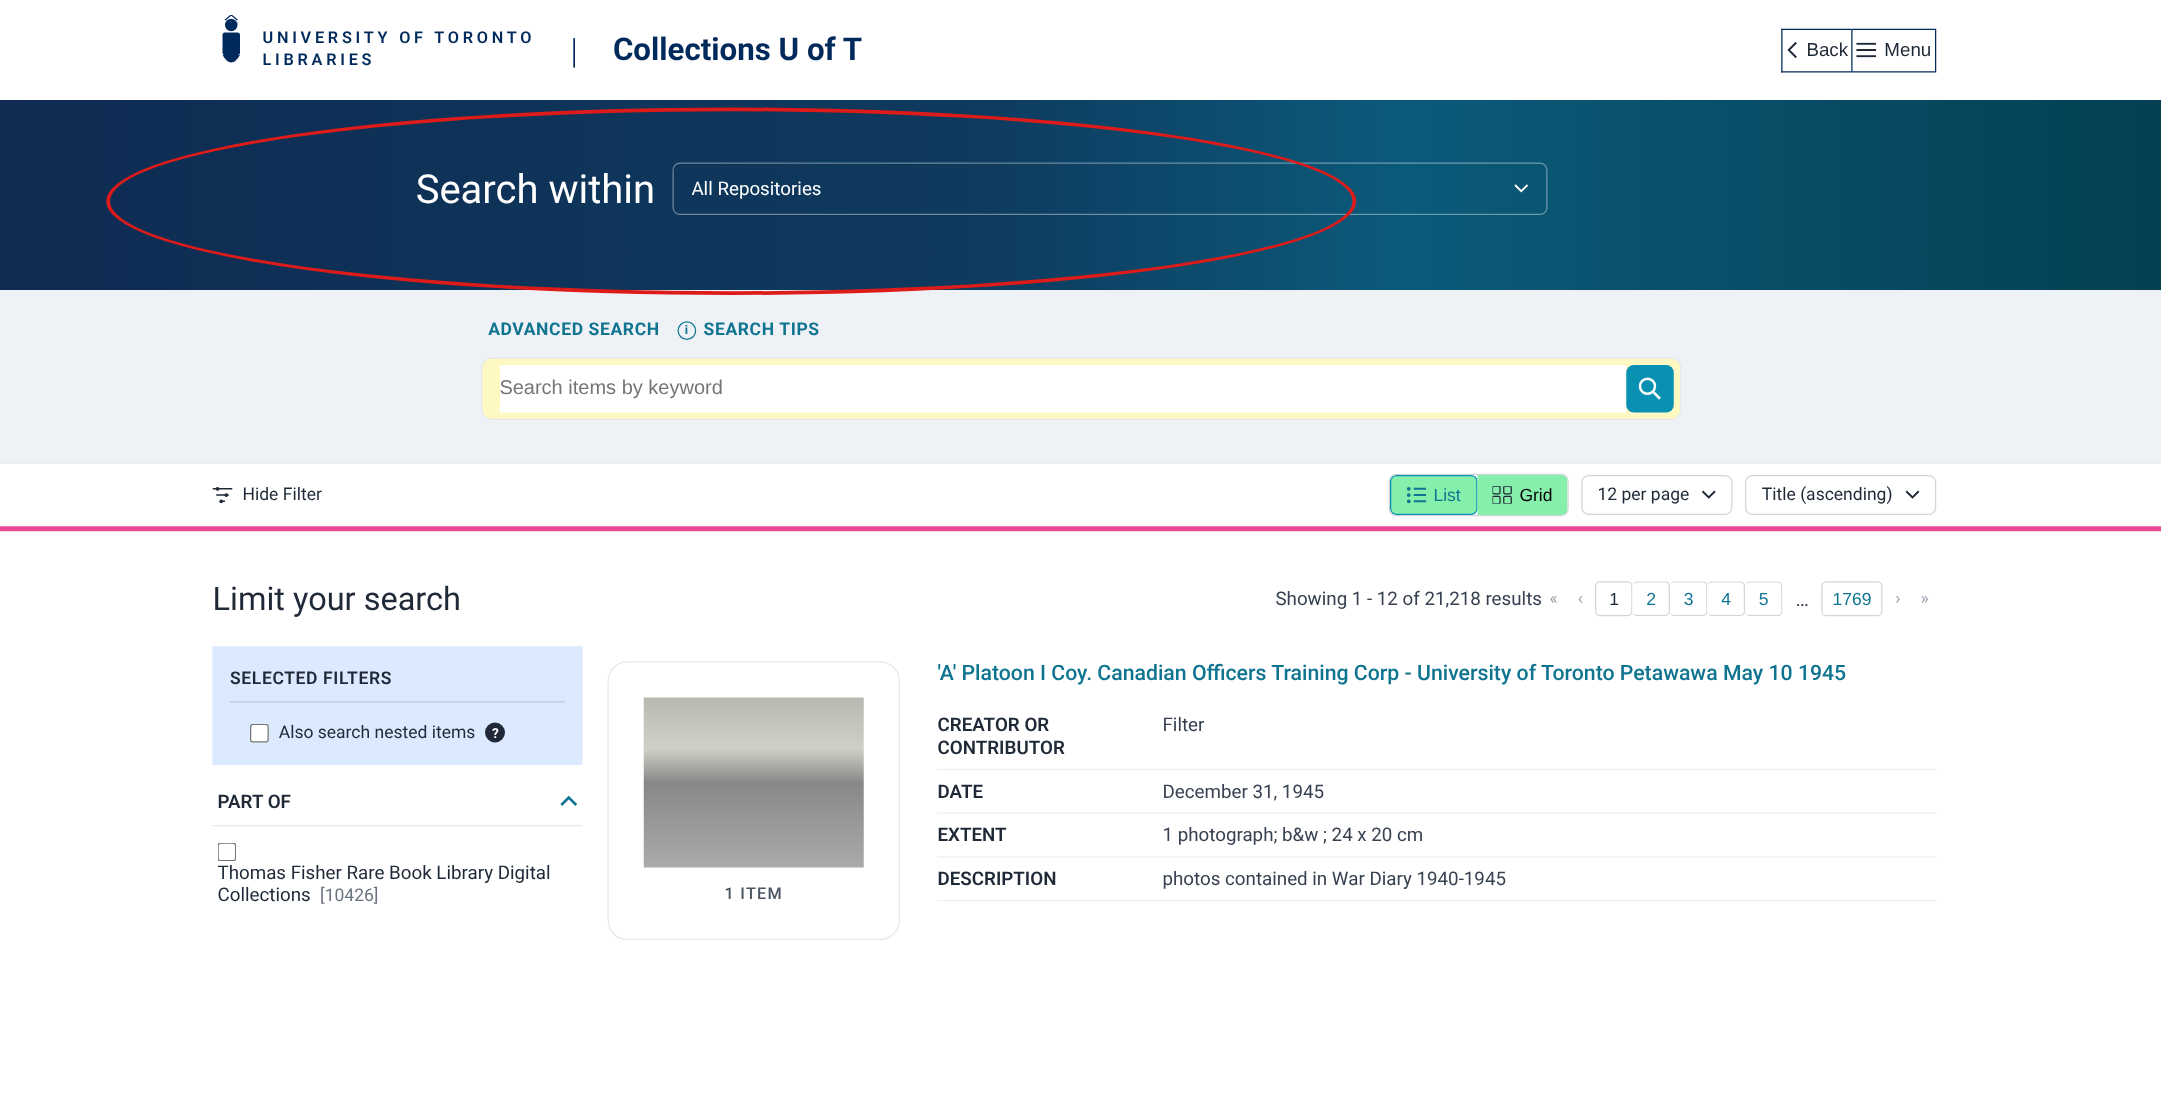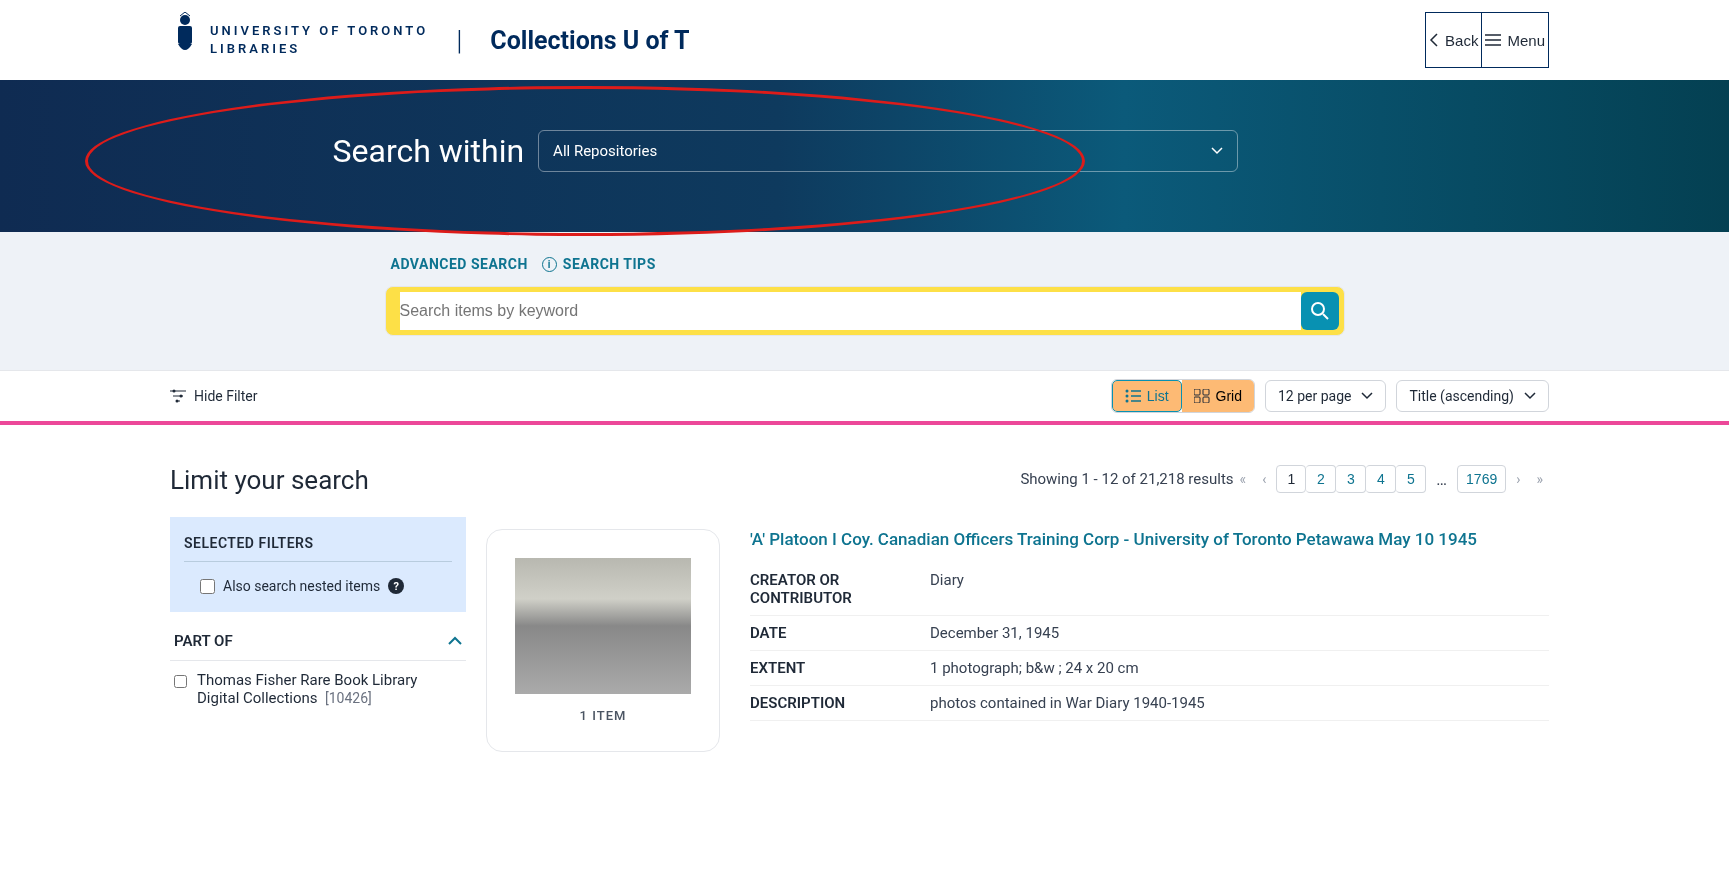--- a/index.html
+++ b/index.html
@@ -1,17 +1,17 @@
 <!DOCTYPE html>
 <html><head>
 <meta charset="utf-8">
 <style>
 * { margin: 0; padding: 0; box-sizing: border-box; }
 body { font-family: -apple-system, BlinkMacSystemFont, "Segoe UI", Roboto, sans-serif; background: #fff; color: #1f2937; }
-.header { display: flex; justify-content: space-between; padding: 12px 180px 12px 170px; }
+.header { display: flex; align-items: center; justify-content: space-between; padding: 12px 180px 12px 170px; }
 .header-left { display: flex; align-items: center; gap: 20px; }
 .logo { display: flex; align-items: center; gap: 10px; }
 .logo-crest { width: 30px; height: 56px; }
 .logo-text { color: #002a5c; font-size: 12px; letter-spacing: 3px; line-height: 1.4; font-weight: 600; }
 .logo-text .line1 { font-size: 13px; }
 .logo-text .line2 { font-size: 13px; }
 .divider { color: #002a5c; font-size: 28px; font-weight: 300; margin: 0 8px; }
 .brand { color: #002a5c; font-size: 25px; font-weight: 700; }
 .header-right { display: flex; }
 .header-btn { display: flex; align-items: center; gap: 6px; padding: 8px 3px; border: 1px solid #002a5c; background: #fff; color: #1f2937; font-size: 15px; cursor: pointer; }
@@ -19,39 +19,39 @@
 .search-banner { background: linear-gradient(90deg, #0f2b52 0%, #0e3a5e 45%, #0b5a7a 65%, #044052 100%); padding: 50px 0 60px; position: relative; }
 .search-banner-inner { max-width: 1100px; margin: 0 auto; display: flex; align-items: center; gap: 14px; padding-left: 18px; }
 .search-within-label { color: #fff; font-size: 32px; font-weight: 400; white-space: nowrap; }
 .repo-select { flex: 0 0 700px; position: relative; }
 .repo-select-box { width: 100%; padding: 11px 14px; border: 1px solid rgba(255,255,255,0.4); border-radius: 6px; background: transparent; color: #fff; font-size: 15px; display: flex; justify-content: space-between; align-items: center; cursor: pointer; }
 .ellipse-annotation { position: absolute; left: 85px; top: 6px; width: 1000px; height: 150px; border: 3px solid #dd1c1a; border-radius: 50%; pointer-events: none; }
 .tools-bar { background: #eef2f7; padding: 24px 0 34px; }
 .tools-inner { max-width: 960px; margin: 0 auto 14px; display: flex; gap: 14px; align-items: center; padding-left: 6px; }
 .tools-link { color: #0e7490; font-size: 14px; font-weight: 700; letter-spacing: 0.5px; cursor: pointer; display: flex; align-items: center; gap: 6px; }
 .info-icon { width: 15px; height: 15px; border: 1.5px solid #0e7490; border-radius: 50%; display: inline-flex; align-items: center; justify-content: center; font-size: 10px; font-weight: 700; }
-.search-box-wrap { max-width: 960px; margin: 0 auto; background: #fde047; border: 1px solid #e5e7eb; border-radius: 8px; display: flex; align-items: center; padding: 5px 5px 5px 14px; }
+.search-box-wrap { max-width: 960px; margin: 0 auto; background: #fef9c3; border: 1px solid #e5e7eb; border-radius: 8px; display: flex; align-items: center; padding: 5px 5px 5px 14px; }
 .search-input { flex: 1; border: none; outline: none; font-size: 16px; color: #6b7280; padding: 10px 0; }
 .search-submit { width: 38px; height: 38px; background: #0891b2; border: none; border-radius: 6px; display: flex; align-items: center; justify-content: center; cursor: pointer; }
 .controls-bar { border-top: 1px solid #e5e7eb; border-bottom: 4px solid #ec4899; display: flex; justify-content: space-between; align-items: center; padding: 8px 180px 8px 170px; }
 .hide-filter { display: flex; align-items: center; gap: 8px; font-size: 14px; cursor: pointer; }
 .controls-right { display: flex; gap: 10px; align-items: center; }
 .view-toggle { display: flex; border: 1px solid #d1d5db; border-radius: 6px; overflow: hidden; }
-.view-btn { display: flex; align-items: center; gap: 6px; padding: 7px 12px; font-size: 14px; background: #fdba74; border: none; cursor: pointer; }
+.view-btn { display: flex; align-items: center; gap: 6px; padding: 7px 12px; font-size: 14px; background: #86efac; border: none; cursor: pointer; }
 .view-btn.active { border: 1.5px solid #0891b2; border-radius: 5px; color: #0e7490; }
 .dropdown { border: 1px solid #d1d5db; border-radius: 6px; padding: 7px 12px; font-size: 14px; display: flex; align-items: center; gap: 10px; cursor: pointer; background: #fff; }
 .main { display: flex; padding: 40px 180px 0 170px; gap: 20px; }
 .sidebar { flex: 0 0 296px; }
 .limit-title { font-size: 26px; font-weight: 400; color: #1f2937; margin-bottom: 22px; }
 .selected-filters { background: #dbeafe; padding: 18px 14px; margin-bottom: 10px; }
 .selected-filters h3 { font-size: 14px; letter-spacing: 0.5px; font-weight: 600; margin-bottom: 16px; padding-bottom: 10px; border-bottom: 1px solid #b8ccde; }
 .nested-row { display: flex; align-items: center; gap: 8px; font-size: 14px; margin-left: 16px; }
 .help-icon { width: 16px; height: 16px; background: #1f2937; color: #fff; border-radius: 50%; display: inline-flex; align-items: center; justify-content: center; font-size: 11px; font-weight: 700; }
 .facet-header { display: flex; justify-content: space-between; align-items: center; padding: 10px 4px; border-bottom: 1px solid #e5e7eb; font-size: 15px; font-weight: 600; cursor: pointer; }
-.facet-item { display: flex; align-items: flex-start; gap: 10px; padding: 10px 4px 0; font-size: 15px; }
+.facet-item { display: flex; align-items: flex-start; padding: 10px 4px 0; font-size: 15px; flex-direction: column; }
 .facet-item .count { color: #6b7280; font-size: 14px; }
 .content { flex: 1; }
 .results-row { display: flex; justify-content: flex-end; align-items: center; margin-bottom: 36px; }
 .results-count { font-size: 15px; color: #374151; }
 .pagination { display: flex; align-items: center; gap: 4px; }
 .page-arrow { color: #9ca3af; padding: 4px 6px; cursor: pointer; font-size: 14px; }
 .page-btn { min-width: 30px; padding: 5px 8px; border: 1px solid #d1d5db; border-radius: 4px; background: #fff; font-size: 14px; cursor: pointer; text-align: center; color: #0e7490; }
 .page-btn.current { color: #1f2937; font-weight: 500; }
 .page-btn + .page-btn { border-left: none; }
 .ellipsis { color: #374151; padding: 0 6px; }
@@ -222,21 +222,21 @@
     <div class="result-card">
       <div class="thumb-box">
         <div class="thumb-img"></div>
         <div class="thumb-label">1 ITEM</div>
       </div>
       <div class="result-body">
         <div class="result-title">'A' Platoon I Coy. Canadian Officers Training Corp - University of Toronto Petawawa May 10 1945</div>
         <div id="meta-rows">
             <div class="meta-row">
               <div class="meta-label">CREATOR OR CONTRIBUTOR</div>
-              <div class="meta-value">Diary</div>
+              <div class="meta-value">Filter</div>
             </div>
             <div class="meta-row">
               <div class="meta-label">DATE</div>
               <div class="meta-value">December 31, 1945</div>
             </div>
             <div class="meta-row">
               <div class="meta-label">EXTENT</div>
               <div class="meta-value">1 photograph; b&amp;w ; 24 x 20 cm</div>
             </div>
             <div class="meta-row">

